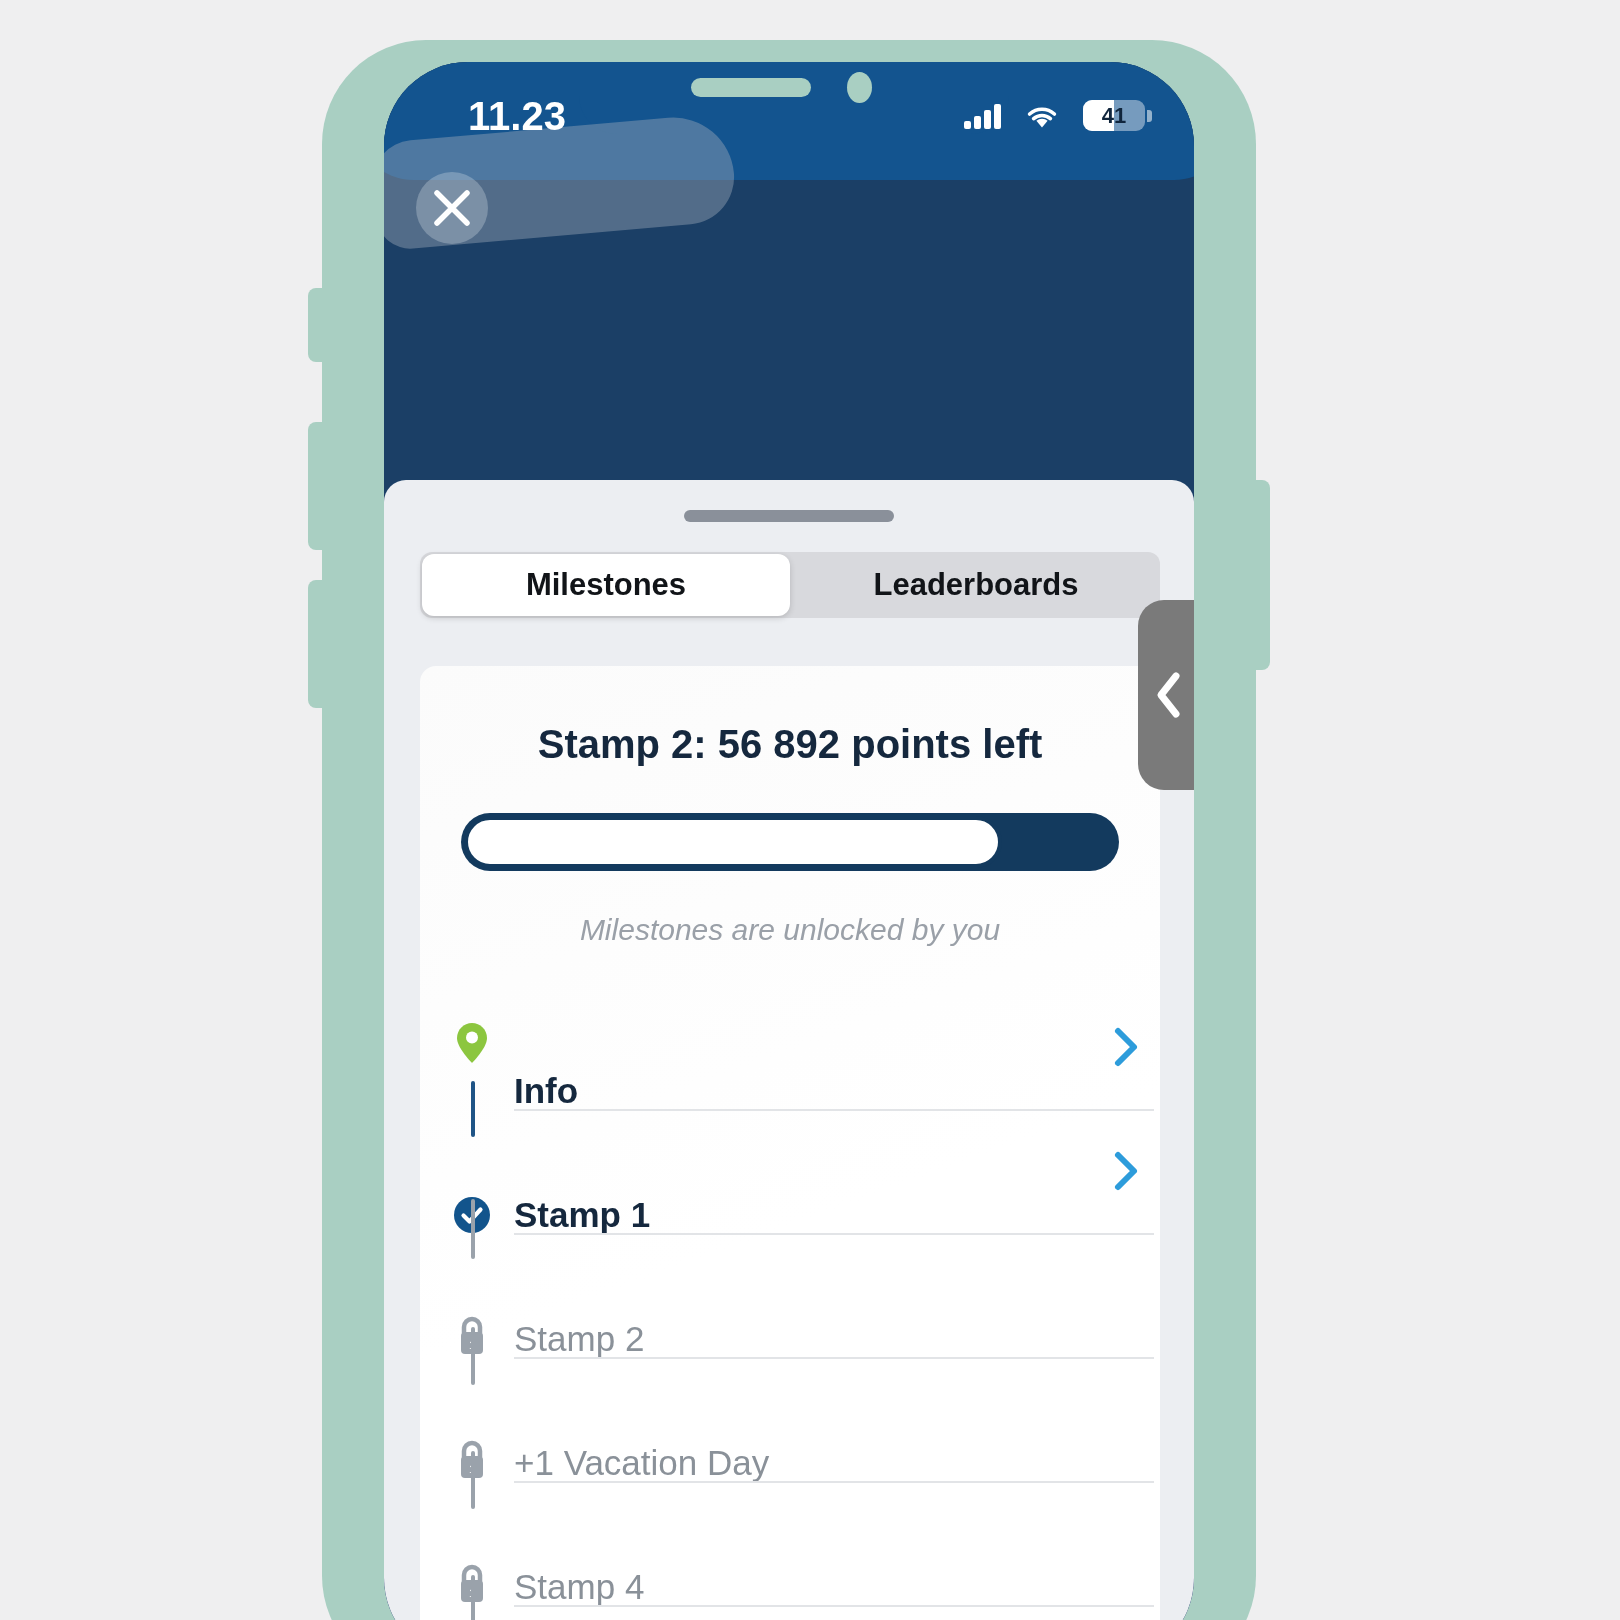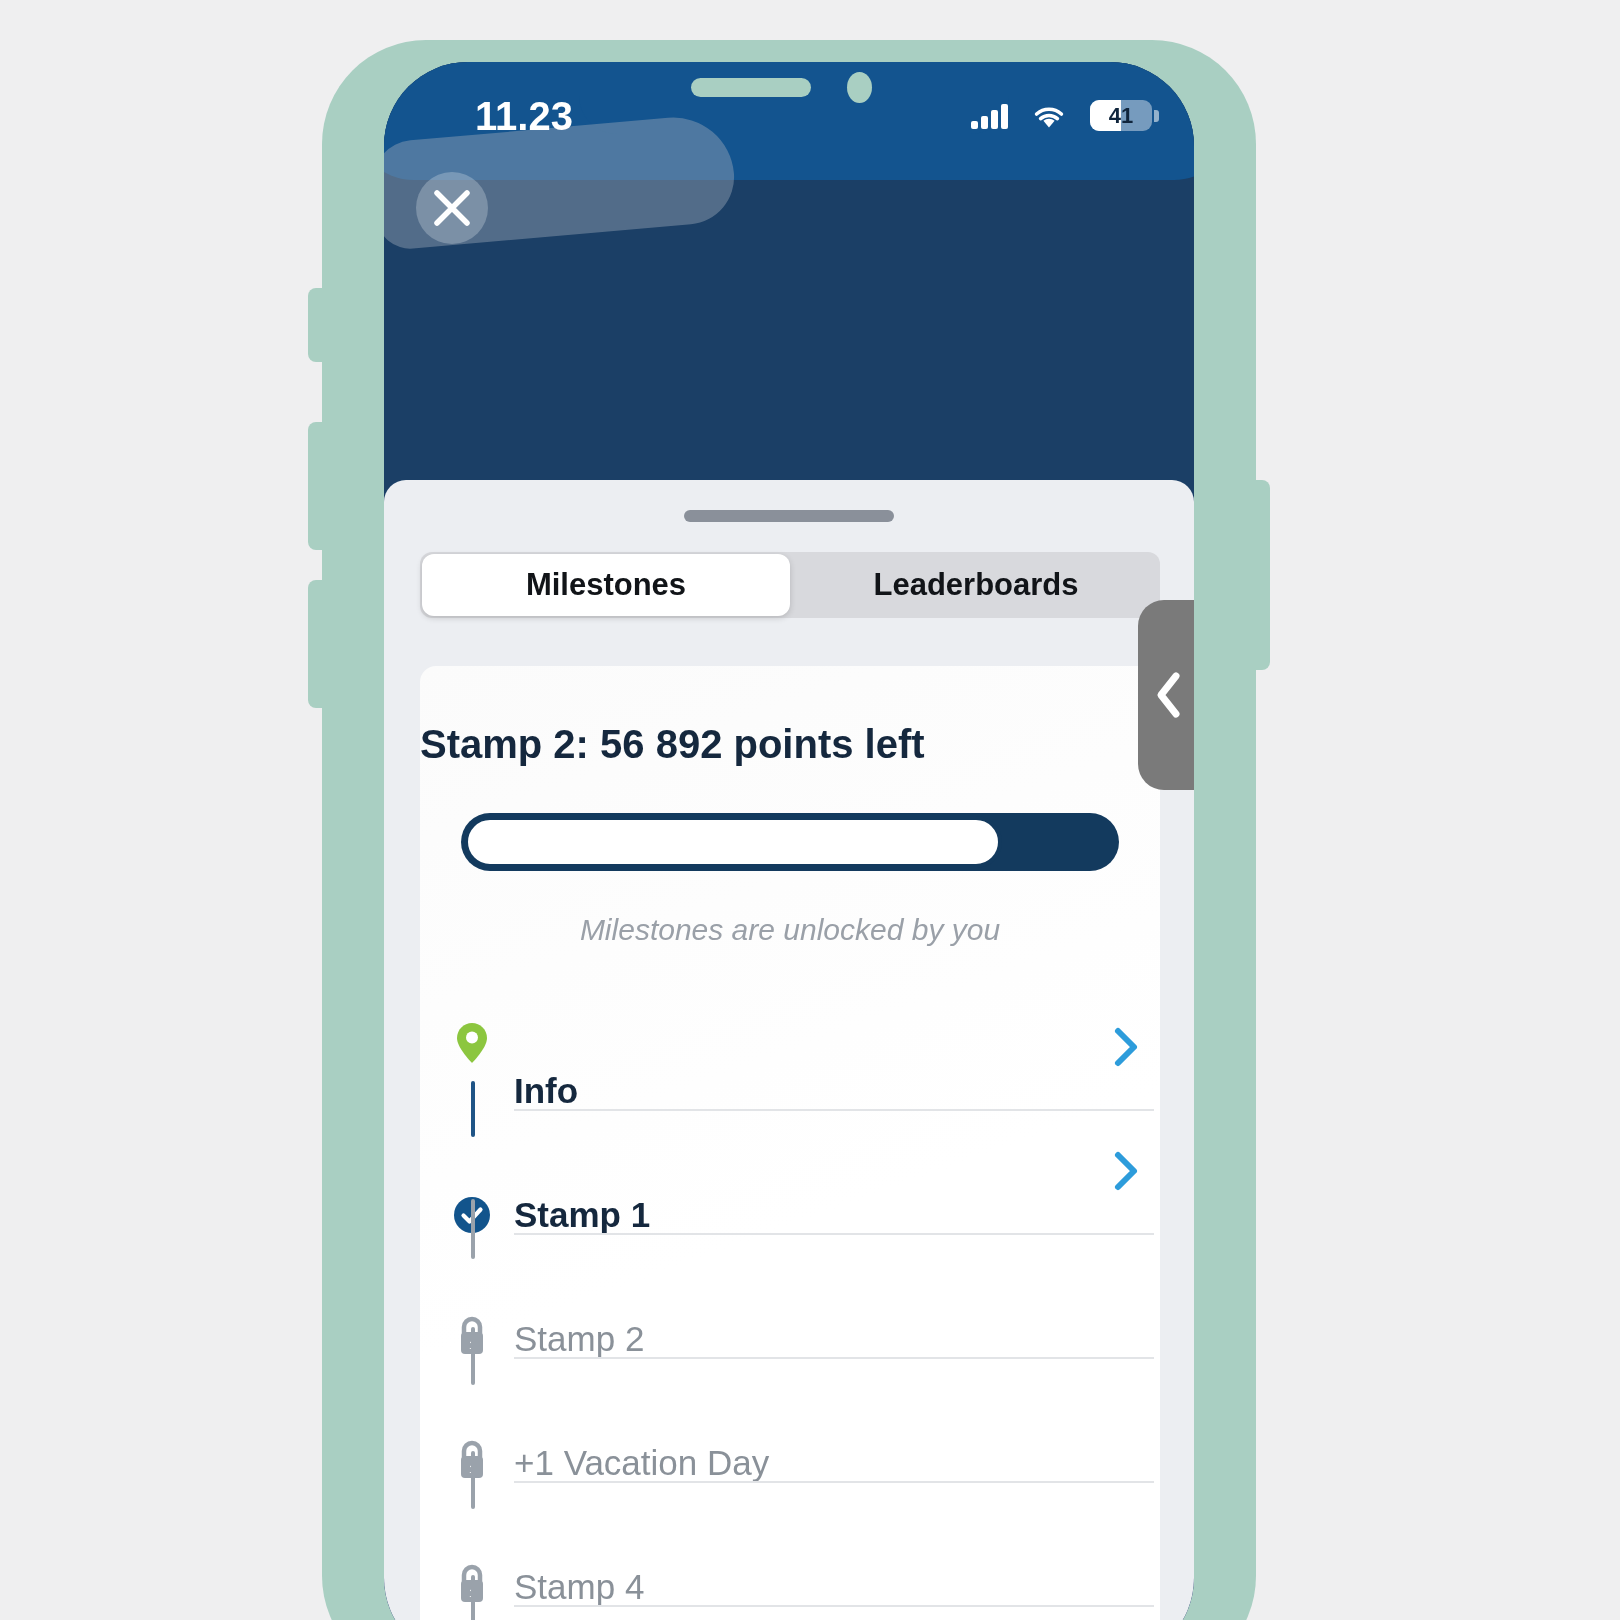--- a/index.html
+++ b/index.html
@@ -105,21 +105,21 @@
     height: 108px;
     background: rgba(160,172,186,0.42);
     border-radius: 60px 90px 70px 50px;
     transform: rotate(-5deg);
     z-index: 7;
   }
 
   
   #status-bar {
     position: absolute;
-    left: 7px; top: 30px;
+    left: 0; top: 30px;
     width: 810px; height: 56px;
     z-index: 9;
     color: #fff;
   }
   #status-time {
     position: absolute;
     left: 84px; top: 2px;
     font-size: 40px;
     font-weight: bold;
     letter-spacing: 0px;
@@ -277,21 +277,21 @@
     position: absolute;
     left: 36px; top: 186px;
     width: 740px;
     height: 996px;
     background: linear-gradient(160deg, #fbfbfb 0%, #ffffff 55%);
     border-radius: 16px 16px 0 0;
     overflow: hidden;
   }
   #stamp-title {
     margin: 56px 0 0 0;
-    text-align: left;
+    text-align: center;
     font-size: 40px;
     font-weight: bold;
     color: #15283e;
   }
   #progress-wrap {
     margin: 46px auto 0 auto;
     width: 658px; height: 58px;
     background: #133a5e;
     border-radius: 29px;
     position: relative;

